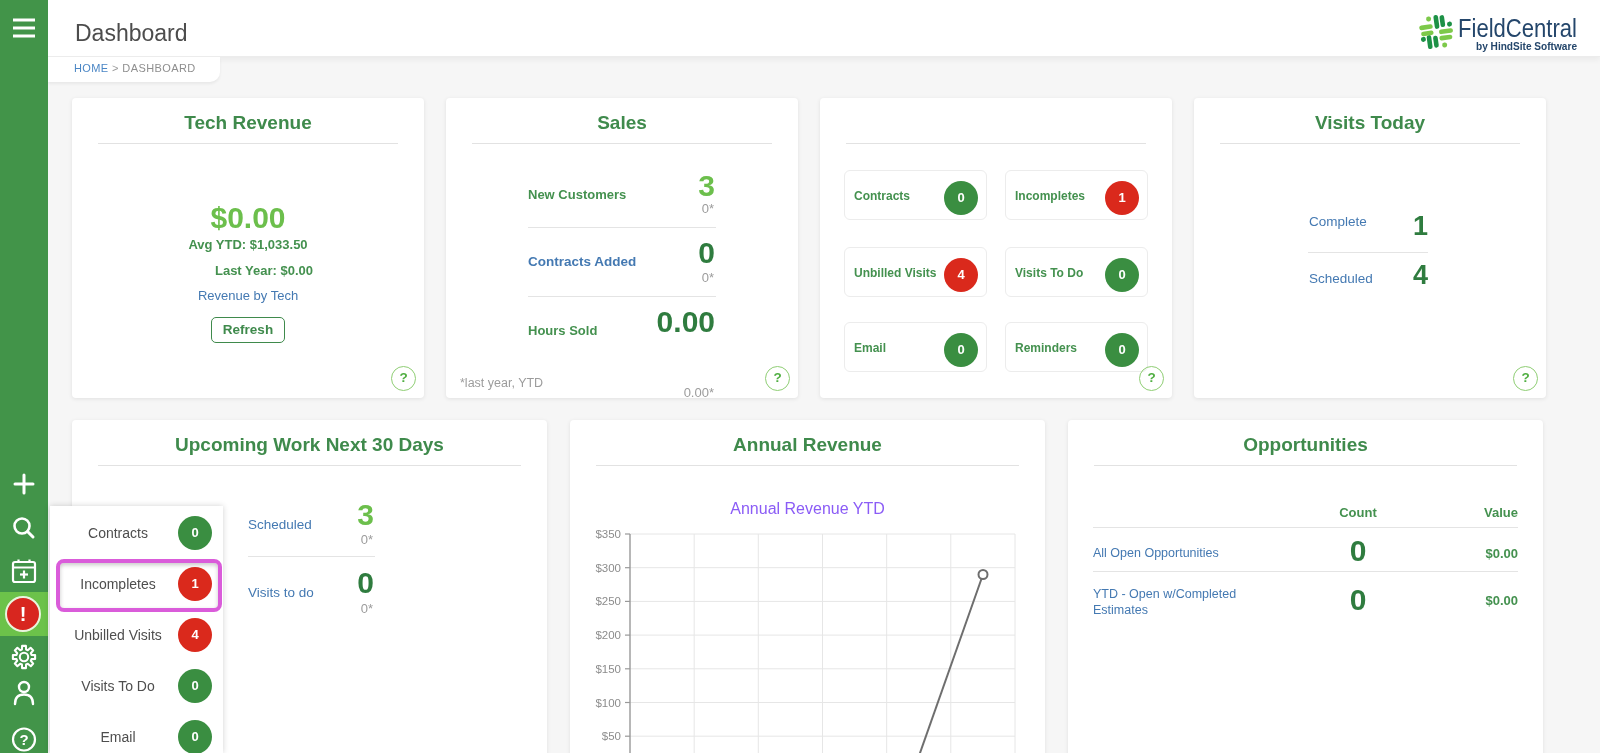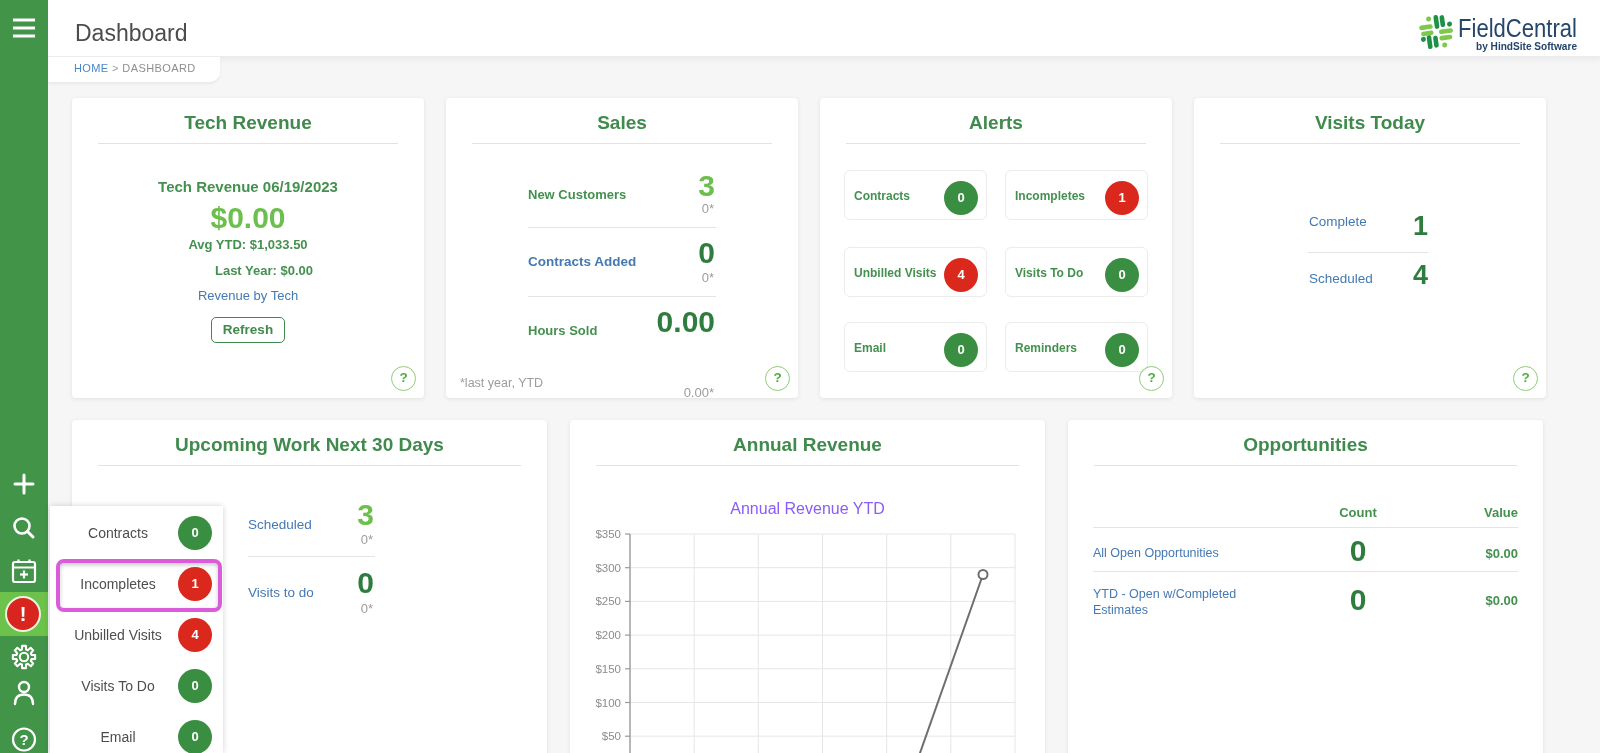--- a/index.html
+++ b/index.html
@@ -117,21 +117,20 @@
       </g>
       <text x="39" y="31" font-size="26" fill="#24466b" font-family="Liberation Sans, sans-serif" textLength="119" lengthAdjust="spacingAndGlyphs">FieldCentral</text>
       <text x="158" y="44" font-size="10.5" font-weight="bold" fill="#24466b" text-anchor="end" font-family="Liberation Sans, sans-serif" textLength="101" lengthAdjust="spacingAndGlyphs">by HindSite Software</text>
     </g>
   </svg>
 </div>
 
 <div class="card" style="left:72px; top:98px; width:352px; height:300px;">
   <div class="ctitle">Tech Revenue</div>
   <div class="cdivider"></div>
-  <div class="abs glabel" style="top:80px; width:100%; text-align:center; font-size:15px;">Tech Revenue 06/19/2023</div>
   <div class="abs brightval" style="top:103px; width:100%; text-align:center;">$0.00</div>
   <div class="abs glabel" style="top:139px; width:100%; text-align:center; font-weight:bold; font-size:13px;">Avg YTD: $1,033.50</div>
   <div class="abs glabel" style="top:165px; width:100%; text-align:center; font-size:13px;padding-left:32px;">Last Year: $0.00</div>
   <div class="abs blabel" style="top:190px; width:100%; text-align:center; font-size:13px;">Revenue by Tech</div>
   <div class="abs" style="top:219px; left:139px; width:74px; height:26px; border:1px solid #3f8a4c; border-radius:5px; color:#3f8a4c; font-weight:bold; font-size:13.5px; text-align:center; line-height:24px;">Refresh</div>
   <div class="help">?</div>
 </div>
 
 <div class="card" style="left:446px; top:98px; width:352px; height:300px;">
   <div class="ctitle">Sales</div>
@@ -145,21 +144,20 @@
   <div class="abs grayval" style="right:84px; top:172px;">0*</div>
   <div class="hline" style="left:82px; right:82px; top:198px;"></div>
   <div class="abs glabel" style="left:82px; top:225px;">Hours Sold</div>
   <div class="abs bigval" style="right:83px; top:207px;">0.00</div>
   <div class="abs grayval" style="right:84px; top:251px;margin-top:36px;">0.00*</div>
   <div class="abs grayval" style="left:14px; top:278px; font-size:12.5px;">*last year, YTD</div>
   <div class="help">?</div>
 </div>
 
 <div class="card" style="left:820px; top:98px; width:352px; height:300px;">
-  <div class="ctitle">Alerts</div>
   <div class="cdivider"></div>
   <div class="tile" style="left:24px; top:72px;">
       <span class="glabel" style="font-size:12px;">Contracts</span>
       <div class="circ cgreen">0</div>
     </div>
   <div class="tile" style="left:185px; top:72px;">
       <span class="glabel" style="font-size:12px;">Incompletes</span>
       <div class="circ cred">1</div>
     </div>
   <div class="tile" style="left:24px; top:149px;">

